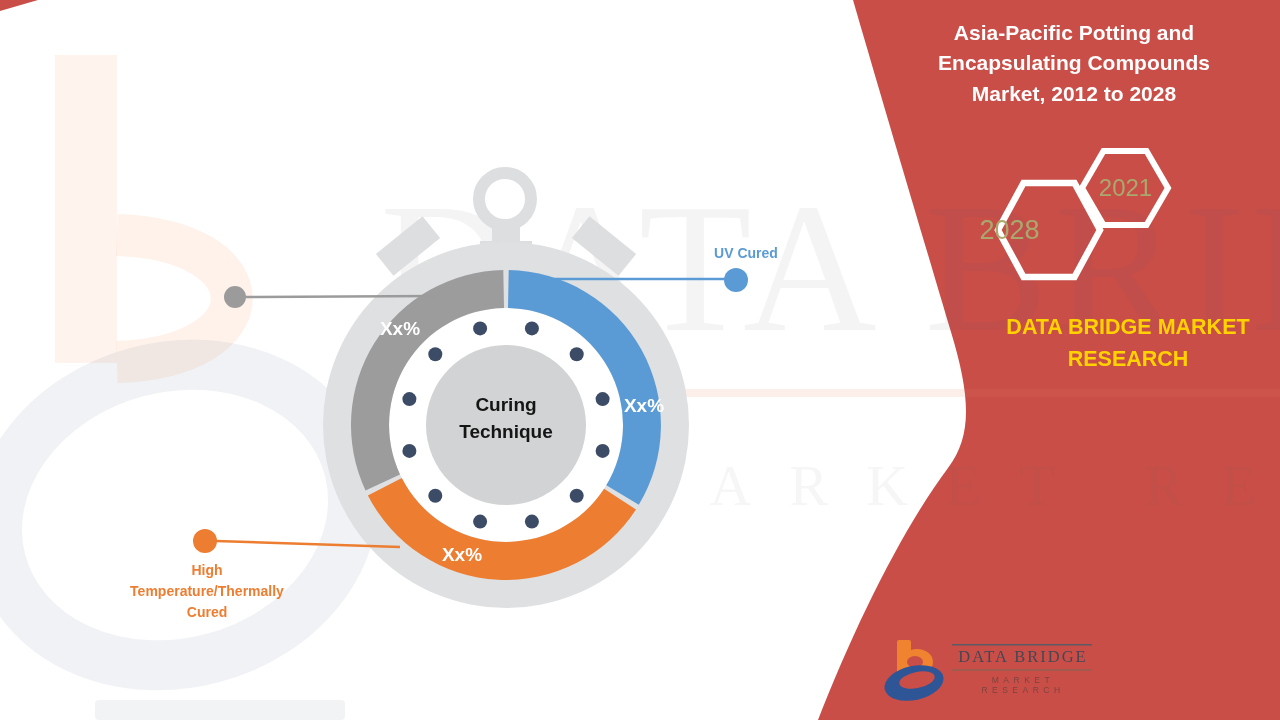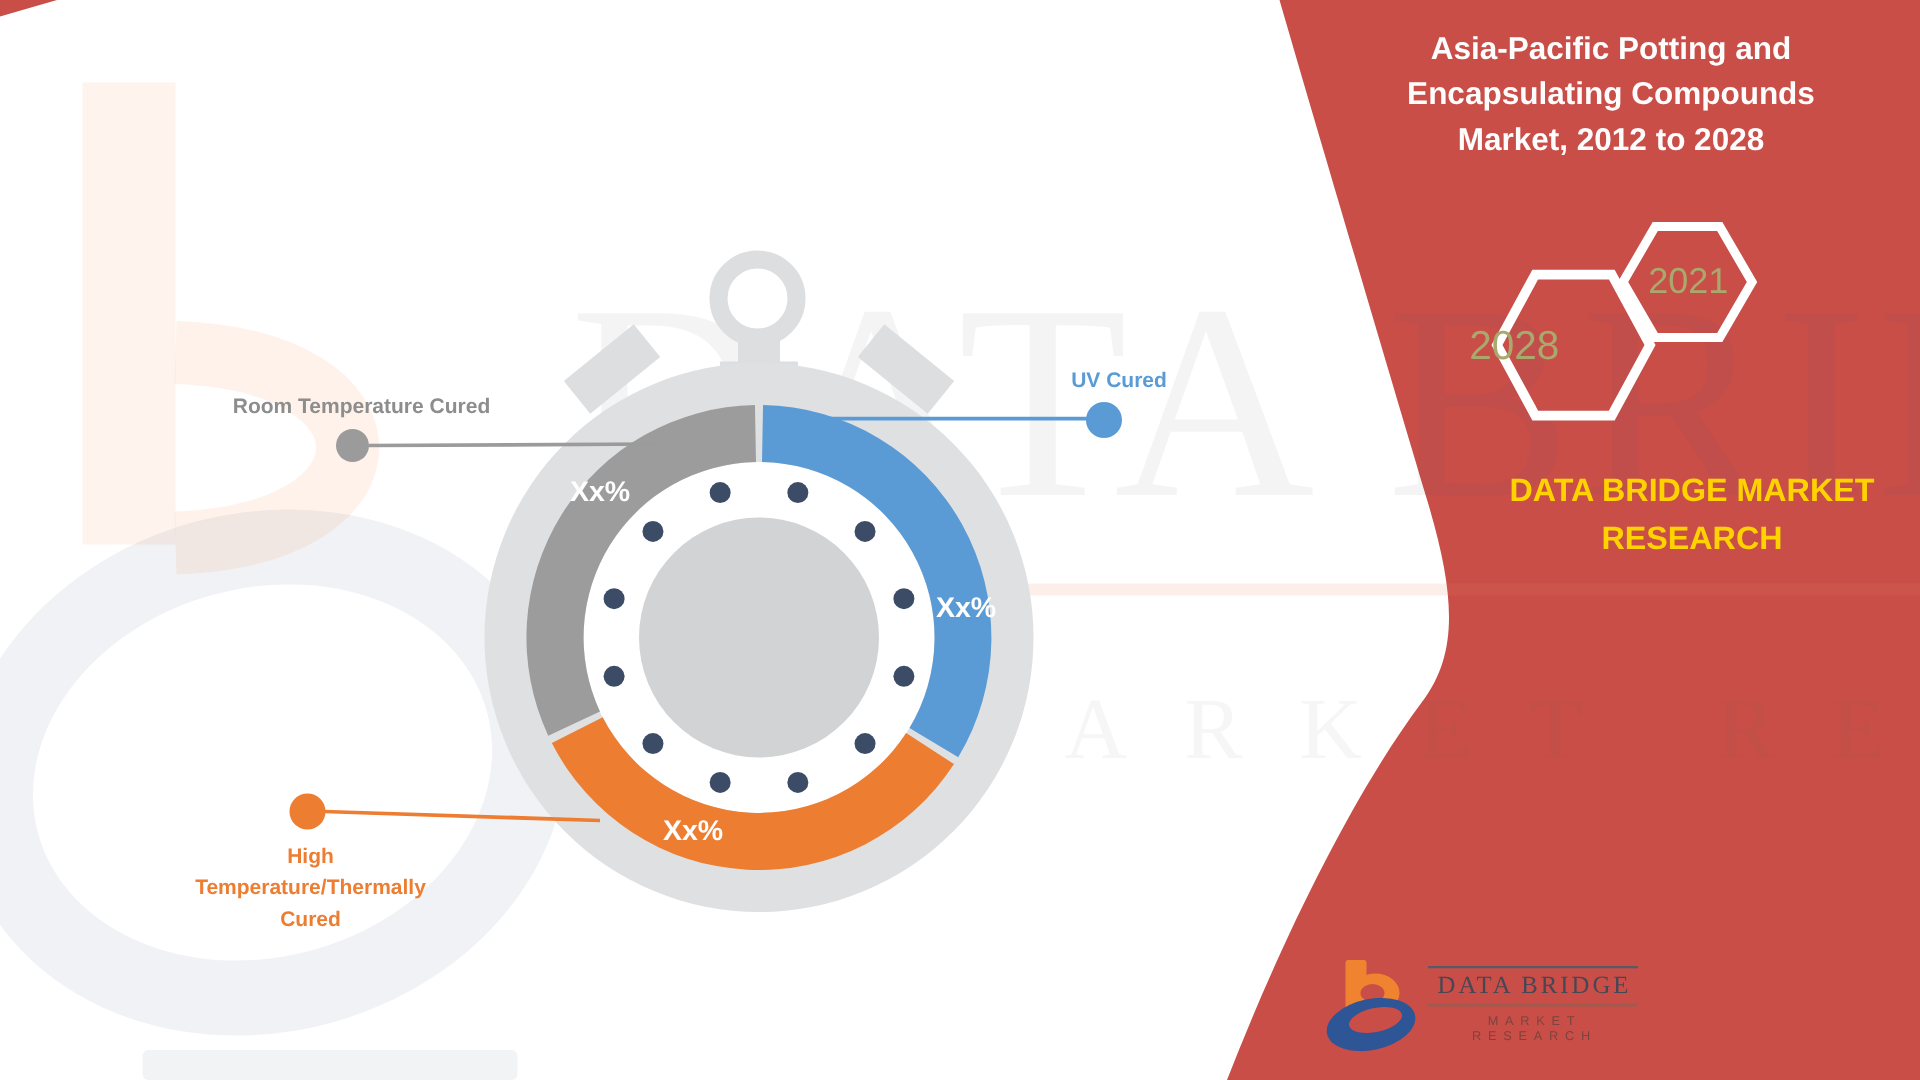--- a/index.html
+++ b/index.html
@@ -138,27 +138,27 @@
   </svg>
 
 
   <div class="abs panel-title">Asia-Pacific Potting and Encapsulating Compounds Market, 2012 to 2028</div>
 
   <div class="abs year-label year-2028">2028</div>
   <div class="abs year-label year-2021">2021</div>
 
   <div class="abs brand-yellow">DATA BRIDGE MARKET RESEARCH</div>
 
-  <div class="abs cat-label cat-room">Room Temperature Cured</div>
   <div class="abs cat-label cat-uv">UV Cured</div>
   <div class="abs cat-label cat-high">High
 Temperature/Thermally
 Cured</div>
 
   <div class="abs pct-label pct-gray">Xx%</div>
   <div class="abs pct-label pct-blue">Xx%</div>
   <div class="abs pct-label pct-orange">Xx%</div>
 
+  <div class="abs center-label">Curing Technique</div>
 
   <div class="abs logo-text-name">DATA BRIDGE</div>
   <div class="abs logo-text-tagline">MARKET RESEARCH</div>
 
 </div>
 
 </body></html>

